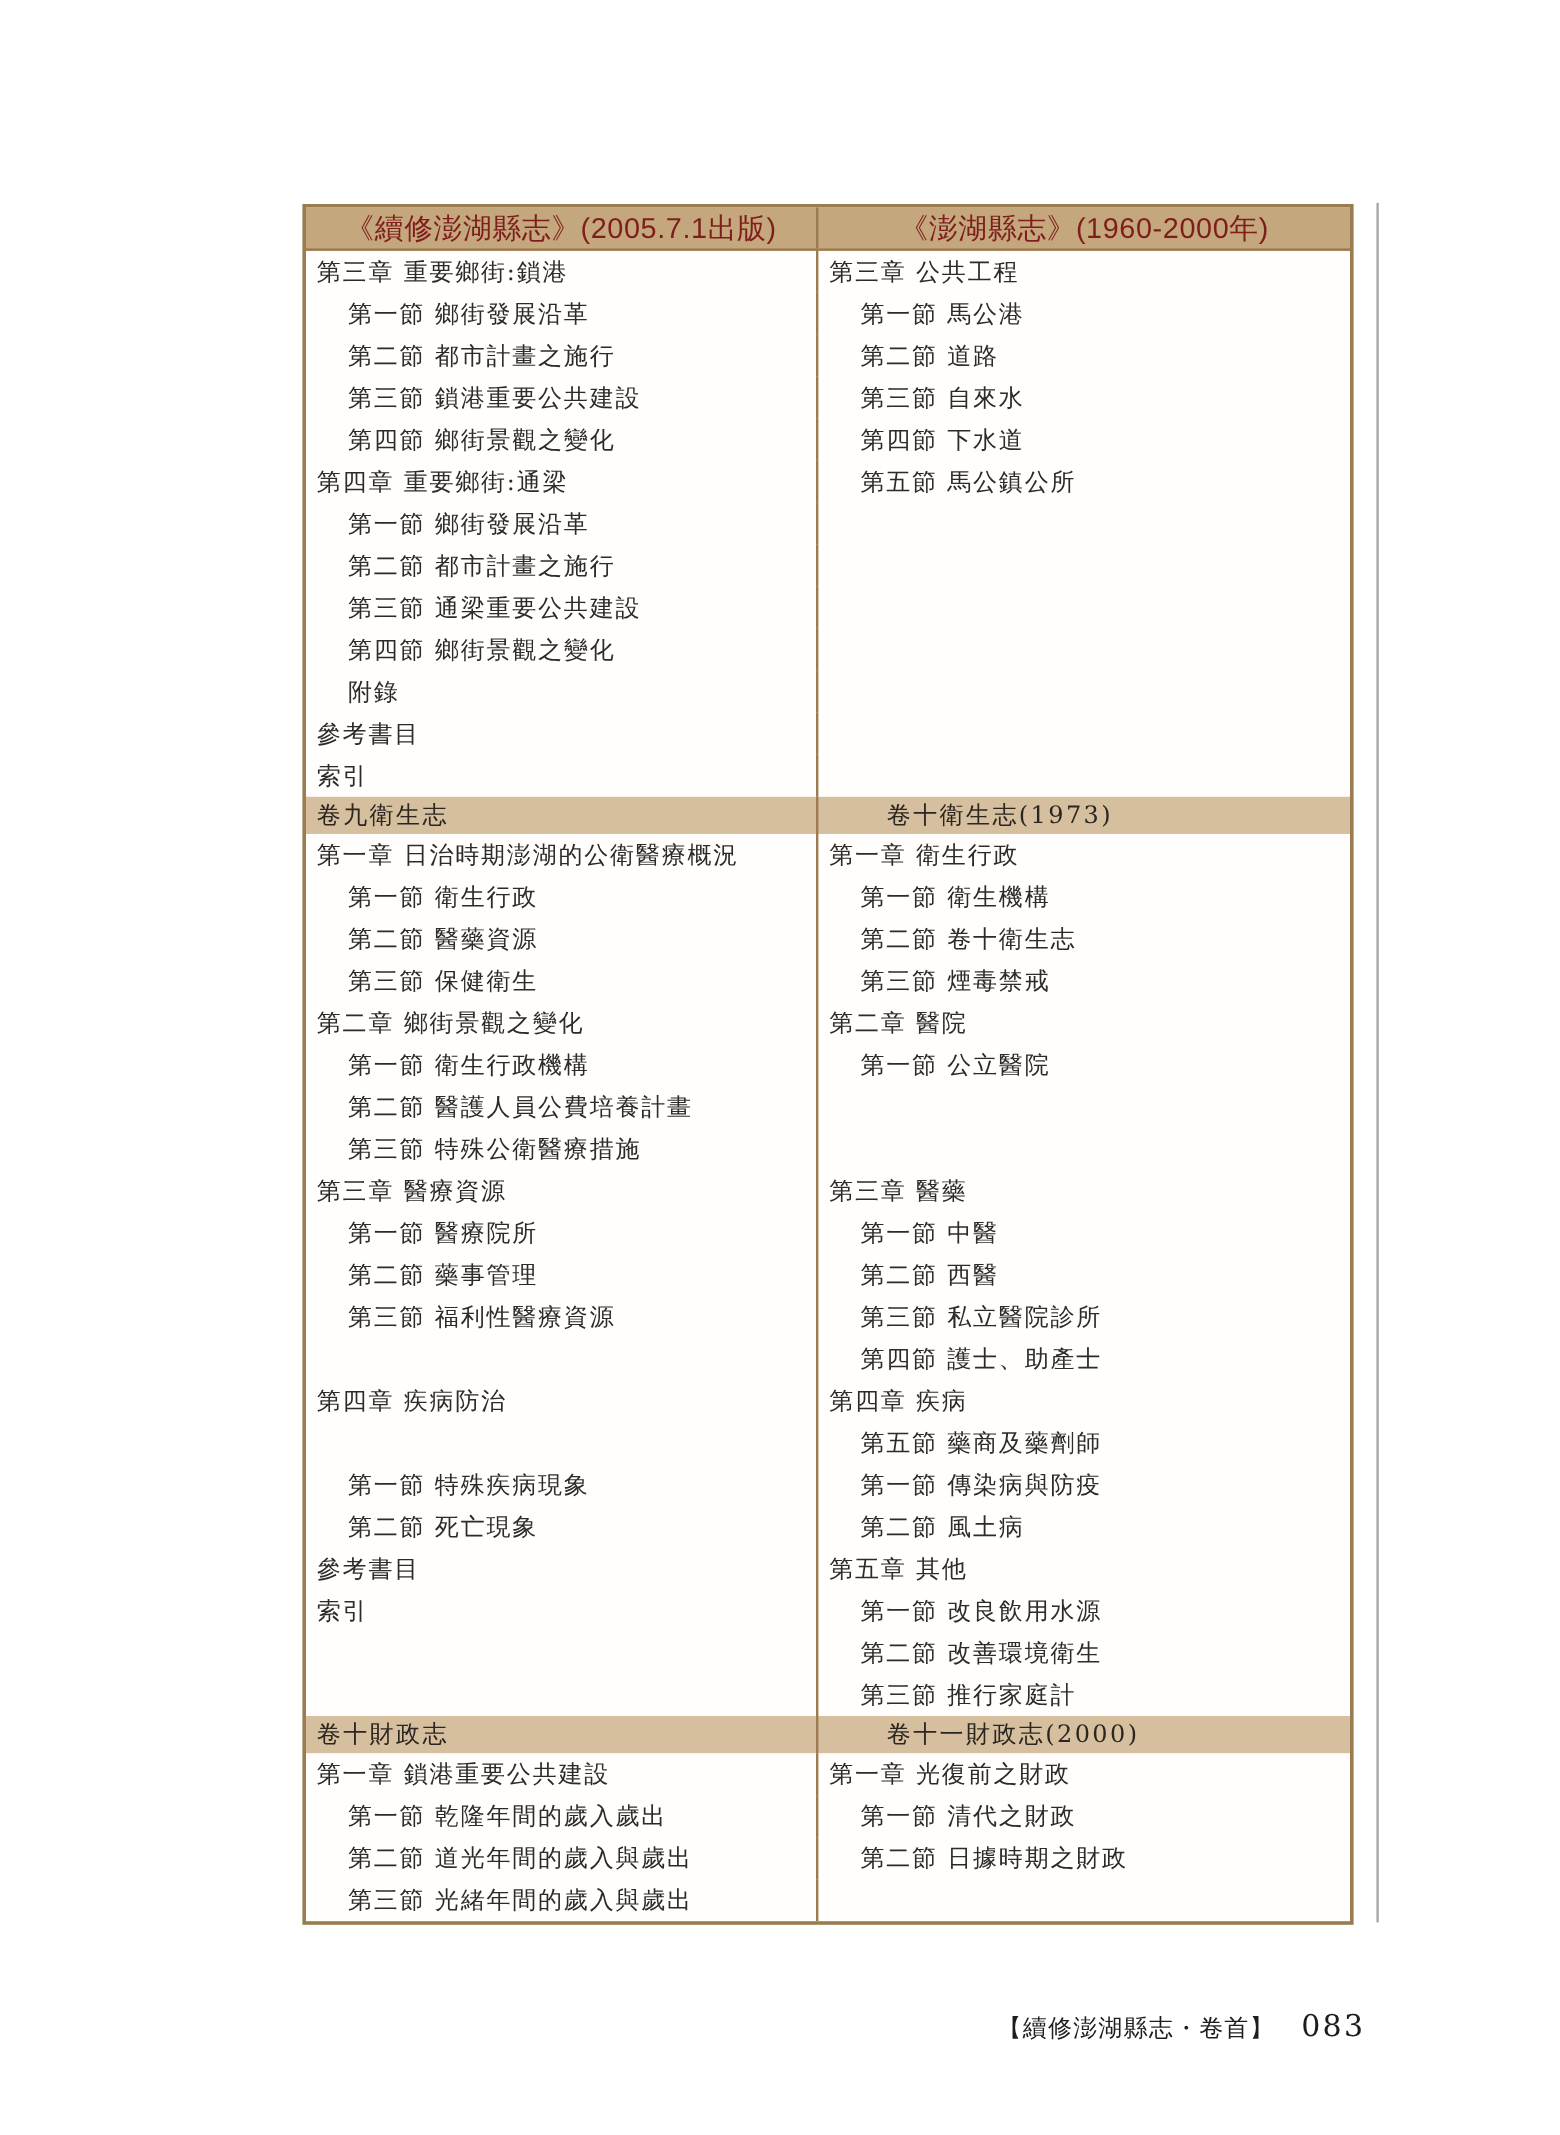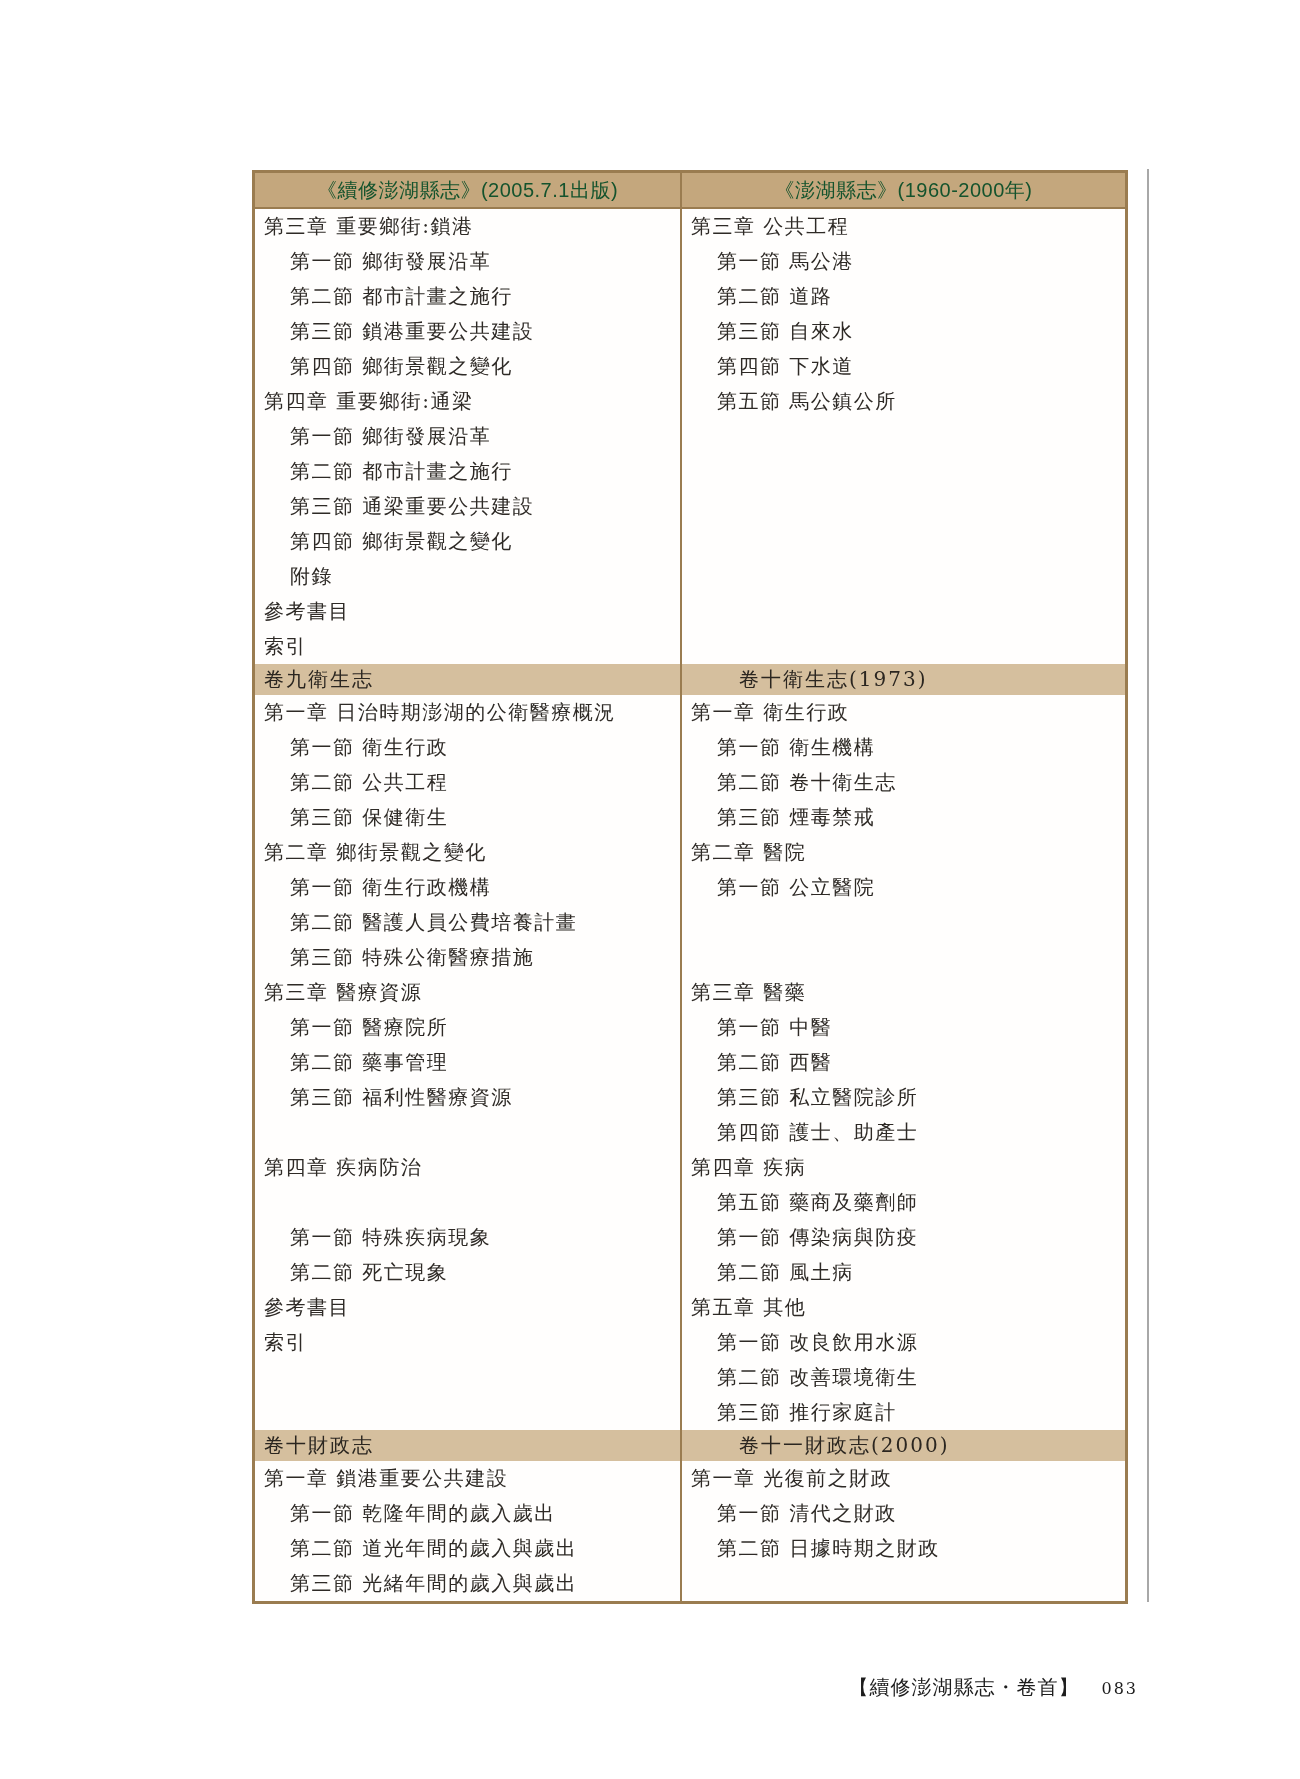--- a/index.html
+++ b/index.html
@@ -11,21 +11,21 @@
     position:absolute;left:252px;top:170px;width:876px;
     border:3px solid #9a7c50;box-sizing:border-box;background:#fffefd;
   }
   .thead{
     display:flex;height:34px;background:#c4a77d;
     border-bottom:2px solid #9a7c50;
   }
   .th{
     display:flex;align-items:center;justify-content:center;
     font-family:"Liberation Sans", sans-serif;
-    font-size:20px;color:#14532d;letter-spacing:0.5px;
+    font-size:24px;color:#7f1d1d;letter-spacing:0.5px;
     box-sizing:border-box;
   }
   .th.left{width:427px;border-right:2px solid #9a7c50;}
   .th.right{flex:1;}
   .trow{display:flex;height:35px;}
   .tcell{
     display:flex;align-items:center;box-sizing:border-box;
     font-size:20px;color:#2e2a26;letter-spacing:1.5px;
     white-space:nowrap;overflow:hidden;
   }
@@ -35,21 +35,21 @@
   .trow.divider-row{height:31px;background:#d5bf9e;gap:48px;}
   .divider-row .tcell{color:#2b2620;letter-spacing:2px;}
   .page-rule{
     position:absolute;left:1147px;top:169px;width:2px;height:1433px;
     background:#a8a8a8;
   }
   .page-footer{
     position:absolute;top:1674px;right:162px;
     font-size:20px;color:#1d1d1d;letter-spacing:1px;white-space:nowrap;
   }
-  .page-footer .num{margin-left:22px;font-size:16px;letter-spacing:2px;}
+  .page-footer .num{margin-left:22px;font-size:25px;letter-spacing:2px;}
 </style>
 </head>
 <body>
 
 <div class="toc-table">
   <div class="thead">
     <div class="th left">《續修澎湖縣志》(2005.7.1出版)</div>
     <div class="th right">《澎湖縣志》(1960-2000年)</div>
   </div>
   <div id="table-body">
@@ -162,21 +162,21 @@
       <div class="trow">
         <div class="tcell left">
           <span class="entry indent">第一節 衛生行政</span>
         </div>
         <div class="tcell right">
           <span class="entry indent">第一節 衛生機構</span>
         </div>
       </div>
       <div class="trow">
         <div class="tcell left">
-          <span class="entry indent">第二節 公共工程</span>
+          <span class="entry indent">第二節 醫藥資源</span>
         </div>
         <div class="tcell right">
           <span class="entry indent">第二節 卷十衛生志</span>
         </div>
       </div>
       <div class="trow">
         <div class="tcell left">
           <span class="entry indent">第三節 保健衛生</span>
         </div>
         <div class="tcell right">

